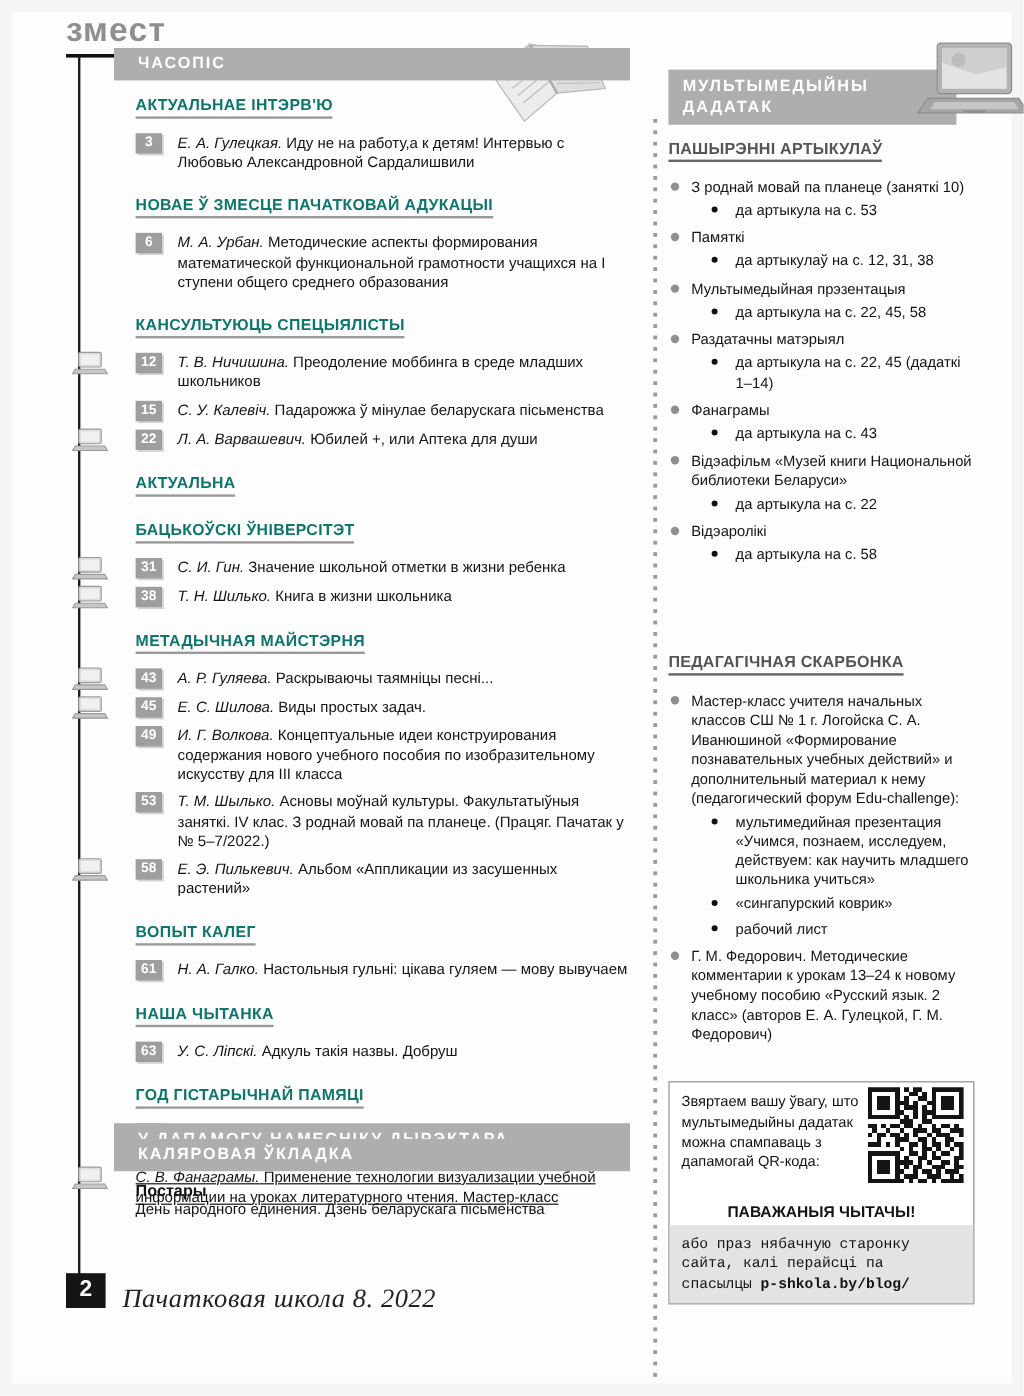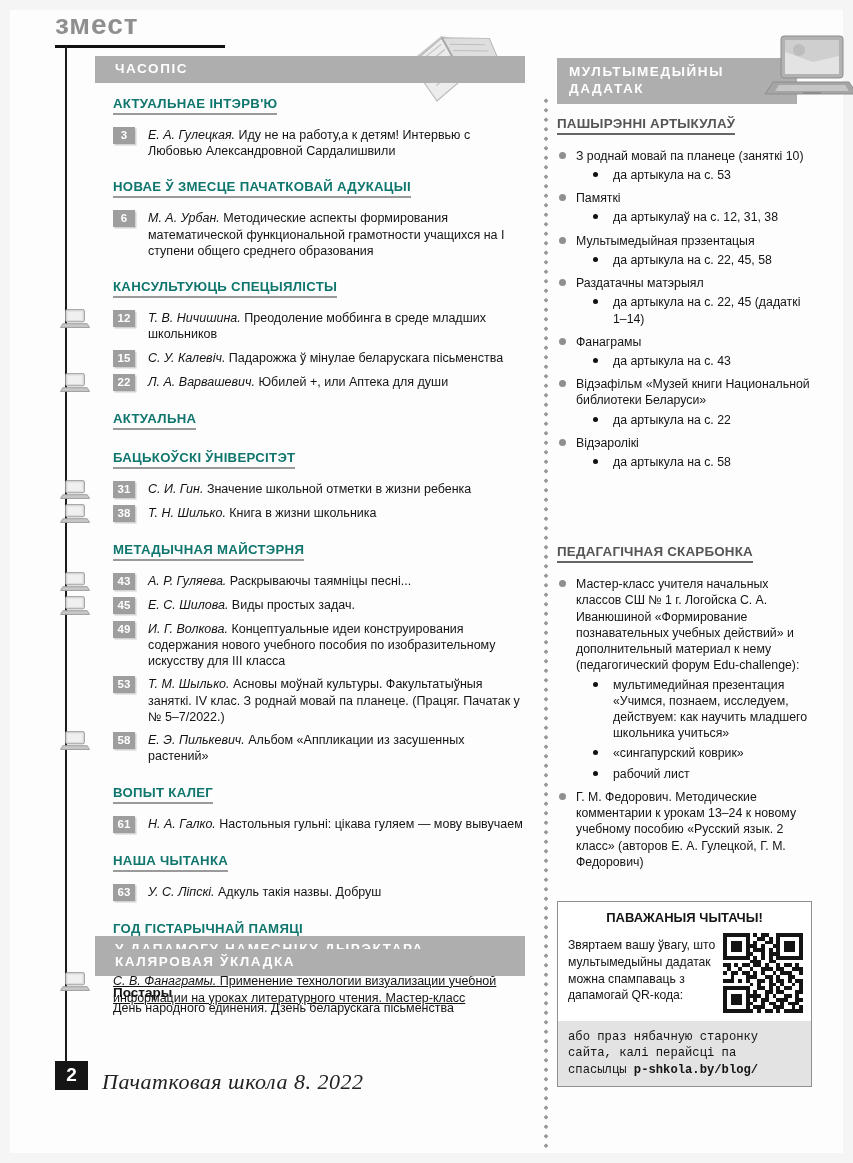--- a/index.html
+++ b/index.html
@@ -20,21 +20,21 @@
     position:absolute;left:542px;top:96px;width:8px;height:1052px;
     background-image:radial-gradient(circle,#9a9a9a 1.7px,transparent 1.9px);
     background-size:8px 9.5px;background-position:center top;background-repeat:repeat-y;
   }
   
   .gray-bar{
     background:#aeaeae;color:#fff;font-weight:bold;font-size:13.5px;
     letter-spacing:1.6px;padding:5px 10px 5px 20px;line-height:1.25;
   }
   
-  #left-col{position:absolute;left:95px;top:56px;width:430px;}
+  #left-col{position:absolute;left:95px;top:40px;width:430px;}
   #left-sections{margin-left:18px;}
   .sec-header{
     display:inline-block;font-size:13.2px;font-weight:bold;color:#0f766e;
     letter-spacing:0.3px;border-bottom:2px solid #9a9a9a;padding-bottom:2px;margin:13px 0 7px;
   }
   .entry{position:relative;display:flex;margin:5px 0 7px;}
   .pagebox{
     flex:0 0 22px;height:17px;background:#9e9e9e;color:#fff;font-weight:bold;
     font-size:11.5px;text-align:center;line-height:17px;margin-right:13px;
     box-shadow:1.5px 1.5px 0 #d2d2d2;
@@ -361,21 +361,20 @@
         <span class="b2text">рабочий лист</span>
       </div>
       <div class="b1">
         <span class="dot1"></span>
         <span class="b1text">Г. М. Федорович. Методические комментарии к урокам 13–24 к новому учебному пособию «Русский язык. 2 класс» (авторов Е. А. Гулецкой, Г. М. Федорович)</span>
       </div>
     </div>
 </div>
 
 <div id="readers-box">
-  <div id="readers-title">ПАВАЖАНЫЯ ЧЫТАЧЫ!</div>
   <div id="readers-body">
     <div id="readers-text">Звяртаем вашу ўвагу, што мультымедыйны дадатак можна спампаваць з дапамогай QR-кода:</div>
     <div id="qr"><svg viewBox="0 0 21 21" width="80" height="80" shape-rendering="crispEdges">
           <g fill="#141414">
             <rect x="0" y="0" width="1" height="1"></rect>
             <rect x="1" y="0" width="1" height="1"></rect>
             <rect x="2" y="0" width="1" height="1"></rect>
             <rect x="3" y="0" width="1" height="1"></rect>
             <rect x="4" y="0" width="1" height="1"></rect>
             <rect x="5" y="0" width="1" height="1"></rect>
@@ -617,16 +616,17 @@
             <rect x="12" y="20" width="1" height="1"></rect>
             <rect x="14" y="20" width="1" height="1"></rect>
             <rect x="16" y="20" width="1" height="1"></rect>
             <rect x="17" y="20" width="1" height="1"></rect>
             <rect x="18" y="20" width="1" height="1"></rect>
             <rect x="19" y="20" width="1" height="1"></rect>
             <rect x="20" y="20" width="1" height="1"></rect>
           </g>
         </svg></div>
   </div>
+  <div id="readers-title">ПАВАЖАНЫЯ ЧЫТАЧЫ!</div>
   <div id="readers-footer">
     <span>або праз нябачную старонку сайта, калі перайсці па спасылцы </span><b>p-shkola.by/blog/</b>
   </div>
 </div>
 
 </body></html>

